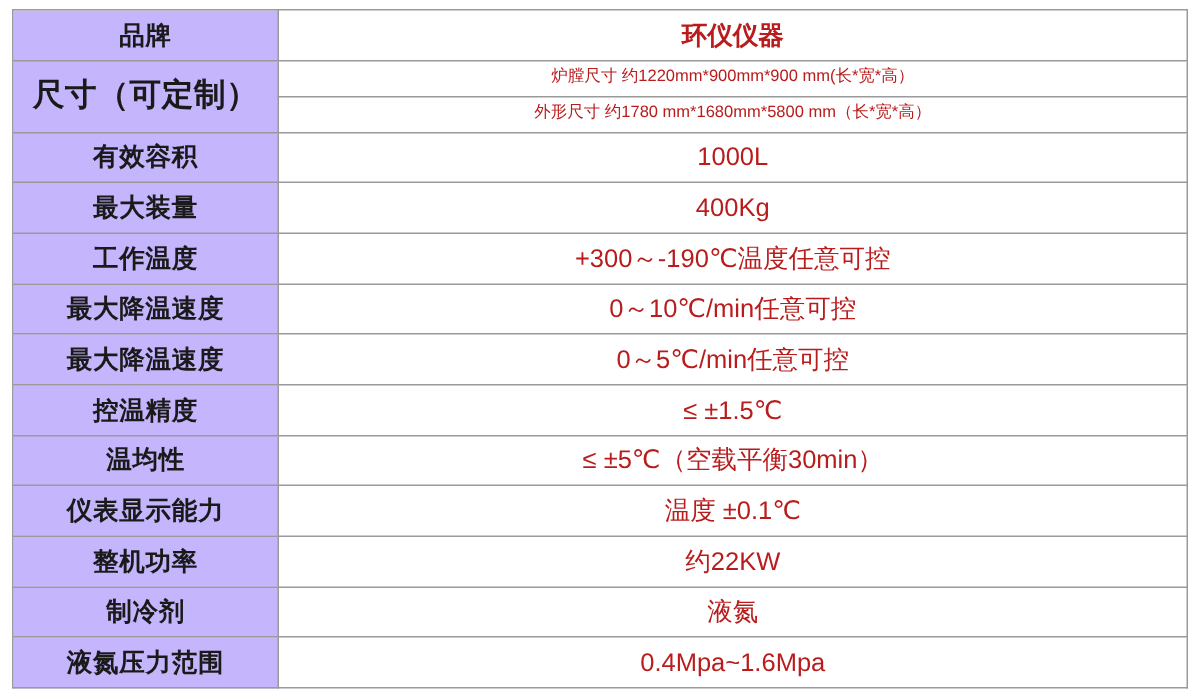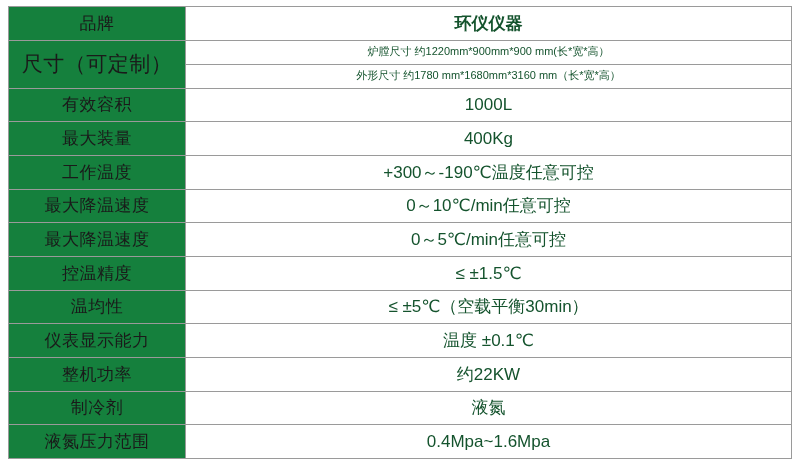--- a/index.html
+++ b/index.html
@@ -29,31 +29,31 @@
   }
   table.spec-table td {
     border: 1px solid #9a9a9a;
     text-align: center;
     vertical-align: middle;
     padding: 2px 4px;
     line-height: 1.25;
   }
   td.label-cell {
     width: 168px;
-    background: #15803d;
+    background: #c4b5fd;
     font-size: 17px;
-    font-weight: 400;
+    font-weight: 700;
     color: #1a1a1a;
     letter-spacing: 0.5px;
   }
   td.value-cell {
     background: #ffffff;
     font-size: 17px;
     font-weight: 400;
-    color: #14532d;
+    color: #b91c1c;
   }
   td.value-cell.strong {
     font-weight: 700;
   }
   td.value-cell.dim-line {
     font-size: 11px;
     font-weight: 400;
   }
   td.label-cell.tall {
     font-size: 21px;
@@ -67,21 +67,21 @@
     <tbody>
       <tr>
         <td class="label-cell">品牌</td>
         <td class="value-cell strong">环仪仪器</td>
       </tr>
       <tr>
         <td class="label-cell tall" rowspan="2">尺寸（可定制）</td>
         <td class="value-cell dim-line">炉膛尺寸 约1220mm*900mm*900 mm(长*宽*高）</td>
       </tr>
       <tr>
-        <td class="value-cell dim-line">外形尺寸 约1780 mm*1680mm*3160 mm（长*宽*高）</td>
+        <td class="value-cell dim-line">外形尺寸 约1780 mm*1680mm*5800 mm（长*宽*高）</td>
       </tr>
       <tr>
         <td class="label-cell">有效容积</td>
         <td class="value-cell">1000L</td>
       </tr>
       <tr>
         <td class="label-cell">最大装量</td>
         <td class="value-cell">400Kg</td>
       </tr>
       <tr>

